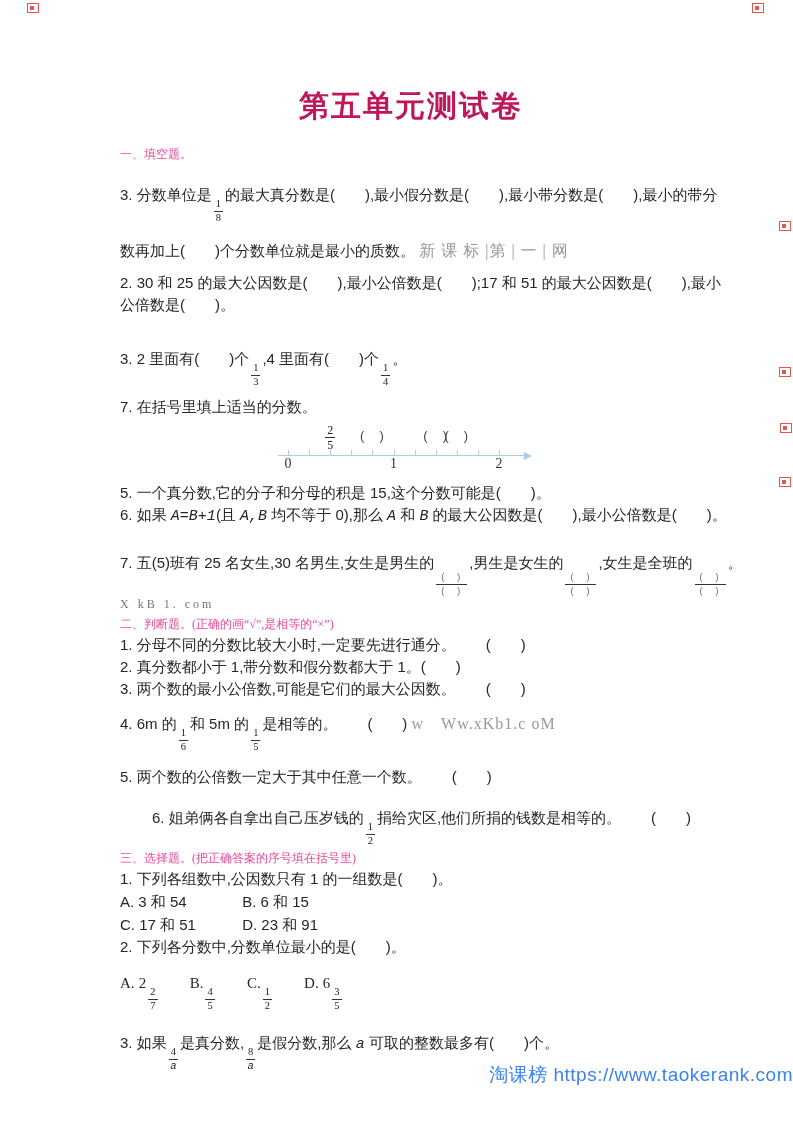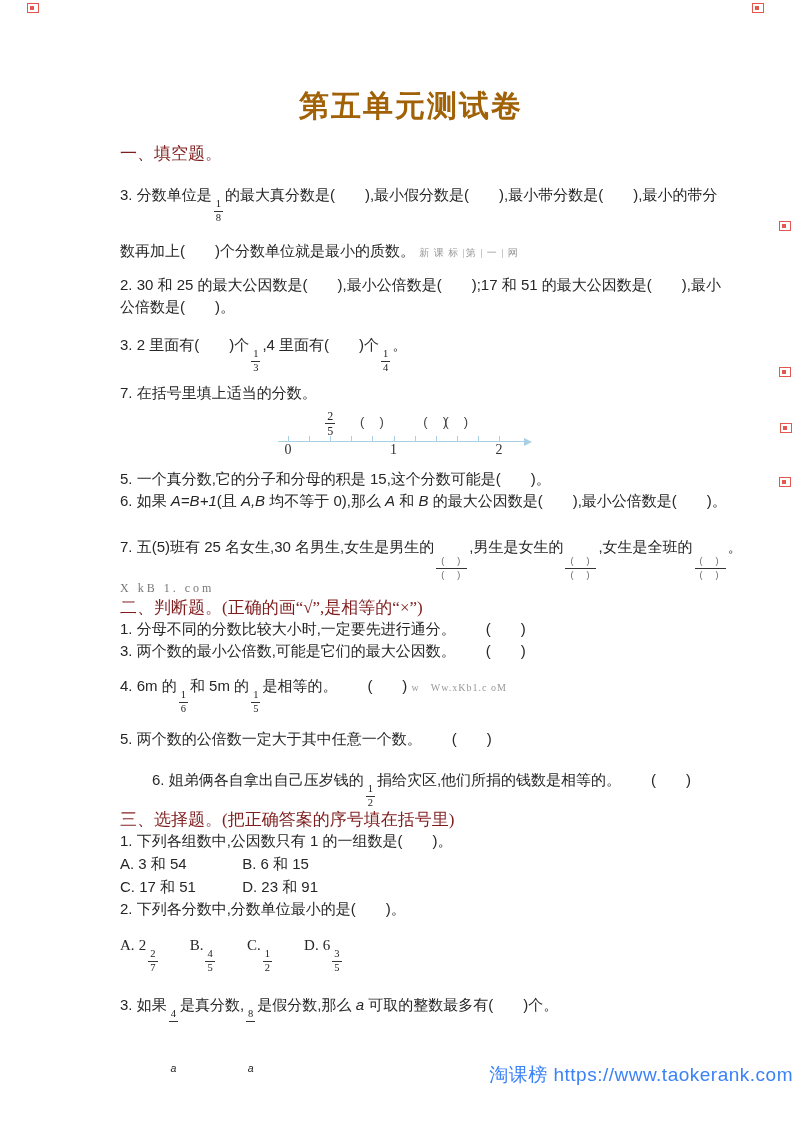--- a/index.html
+++ b/index.html
@@ -2,46 +2,46 @@
 <html><head>
 <meta charset="utf-8">
 <style>
   html,body { margin:0; padding:0; background:#ffffff; }
   .sheet {
     position:relative; width:793px; height:1122px; background:#ffffff;
     font-family:"Liberation Sans", sans-serif; color:#262626; overflow:hidden;
   }
   .content { position:absolute; left:120px; top:88px; width:596px; }
 
-  .title { font-size:30px; font-weight:bold; color:#a16207; text-align:center;
+  .title { font-size:30px; font-weight:bold; color:#be185d; text-align:center;
            letter-spacing:2px; line-height:36px; margin:0 0 0 -14px; }
 
-  .shead { font-family:"Liberation Serif", serif; font-size:17px; color:#7f1d1d;
+  .shead { font-family:"Liberation Serif", serif; font-size:12px; color:#ec4899;
            line-height:20px; }
   .q  { font-size:15px; line-height:22px; color:#262626; white-space:nowrap; }
   .q.tall { line-height:26px; }
 
   
   .frac { display:inline-flex; flex-direction:column; align-items:center;
           vertical-align:-7px; line-height:1; font-size:10.5px;
           font-family:"Liberation Serif", serif; color:#222; margin:0 2px; }
   .frac .fn { border-bottom:1px solid #333; padding:0 2px 1px; }
   .frac .fd { padding-top:1px; }
   .mixed-whole { font-family:"Liberation Serif", serif; }
 
   
   .bfrac { display:inline-flex; flex-direction:column; align-items:center;
            vertical-align:-12px; line-height:1; font-size:9px; color:#666;
            margin:0 2px; }
   .bfrac .fn { border-bottom:1px solid #333; padding:0 5px 2px; letter-spacing:2px; }
   .bfrac .fd { padding-top:2px; letter-spacing:2px; }
 
-  .var { font-family:Liberation Sans, sans-serif; font-style:italic;margin-top:40px; }
-
-  .wm       { color:#999; font-size:10px; font-family:"Liberation Serif", serif; letter-spacing:1px; }
+  .var { font-family:Liberation Mono, monospace; font-style:italic; }
+
+  .wm       { color:#999; font-size:16px; font-family:"Liberation Serif", serif; letter-spacing:1px; }
   .wm-block { color:#777; font-size:12px; font-family:"Liberation Serif", serif; letter-spacing:3px; line-height:16px; }
 
   
   .nline { position:relative; width:262px; height:50px; margin:2px 0 0 158px; }
   .nl-axis  { position:absolute; left:0; top:35px; width:248px; height:1px; background:#a9cfe4; }
   .nl-arrow { position:absolute; left:246px; top:32px; width:0; height:0;
               border-left:8px solid #a9cfe4; border-top:4px solid transparent;
               border-bottom:4px solid transparent; }
   .nl-tick  { position:absolute; top:30px; width:1px; height:5px; background:#a9cfe4; }
   .nl-num   { position:absolute; top:36px; transform:translateX(-50%);
@@ -63,21 +63,21 @@
                  height:4px; background:#e2574e; }
 
   .footer { position:absolute; left:0; right:0; top:1062px; text-align:right;
             color:#3b82f6; font-size:19px; letter-spacing:0.5px; }
 
   
   .mt-head   { margin-top:20px; }
   .mt-q1a    { margin-top:18px; }
   .mt-q1b    { margin-top:17px; }
   .mt-q2     { margin-top:10px; }
-  .mt-q3     { margin-top:14px; }
+  .mt-q3     { margin-top:30px; }
   .mt-q4     { margin-top:9px;  }
   .mt-q5     { margin-top:12px; }
   .mt-q7     { margin-top:16px; height:38px; line-height:38px; }
   .mt-wmx    { margin-top:14px; }
   .mt-jhead  { margin-top:2px;  }
   .mt-j4     { margin-top:10px; line-height:28px; }
   .mt-j5     { margin-top:14px; }
   .mt-j6     { margin-top:16px; line-height:28px;margin-left:32px; }
   .mt-chead  { margin-top:2px; }
   .mt-copts  { margin-top:8px; height:34px; line-height:34px; }
@@ -172,20 +172,21 @@
         </span><span>,女生是全班的</span><span class="bfrac">
           <span class="fn">(　)</span>
           <span class="fd">(　)</span>
         </span><span>。</span>
     </div>
 
     <div class="wm-block mt-wmx">X kB 1. com</div>
     <div class="shead mt-jhead">二、判断题。(正确的画“√”,是相等的“×”)</div>
 
     <div class="q">1. 分母不同的分数比较大小时,一定要先进行通分。　　(　　)</div>
+    <div class="q">2. 真分数都小于 1,带分数和假分数都大于 1。(　　)</div>
     <div class="q">3. 两个数的最小公倍数,可能是它们的最大公因数。　　(　　)</div>
 
     <div class="q mt-j4">
       <span>4. 6m 的</span><span class="frac">
           <span class="fn">1</span>
           <span class="fd">6</span>
         </span><span>和 5m 的</span><span class="frac">
           <span class="fn">1</span>
           <span class="fd">5</span>
         </span><span>是相等的。　　(　　)</span>

